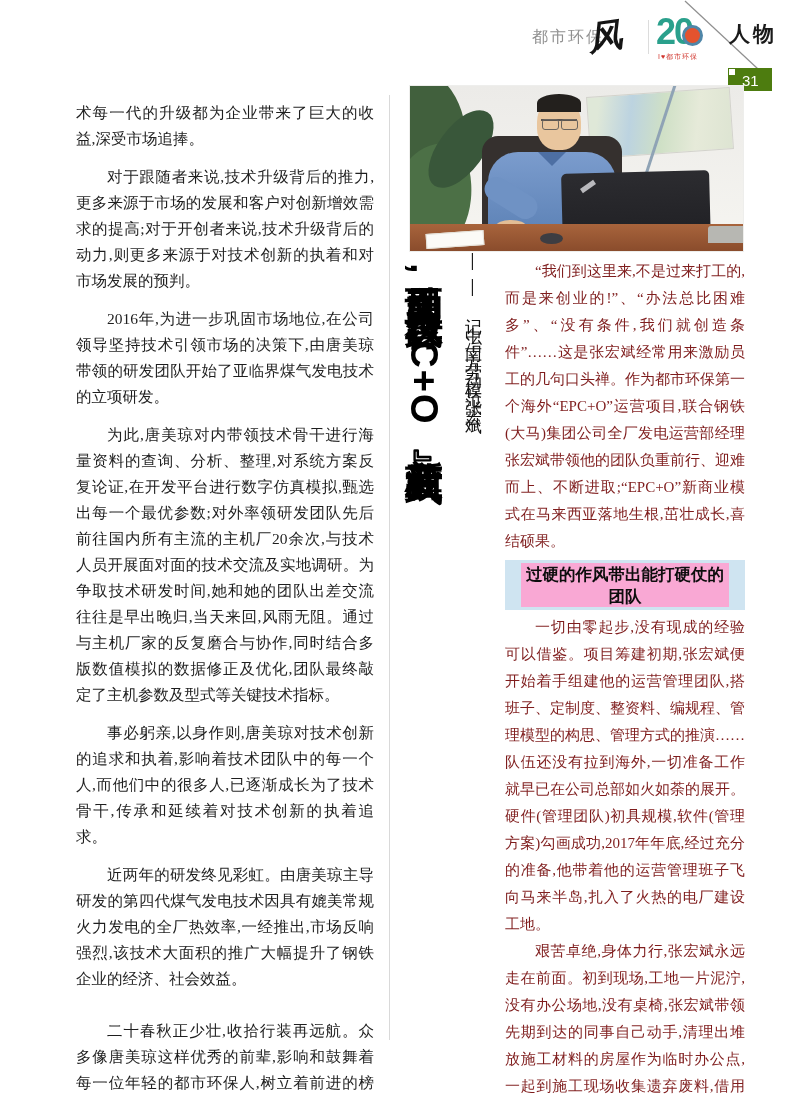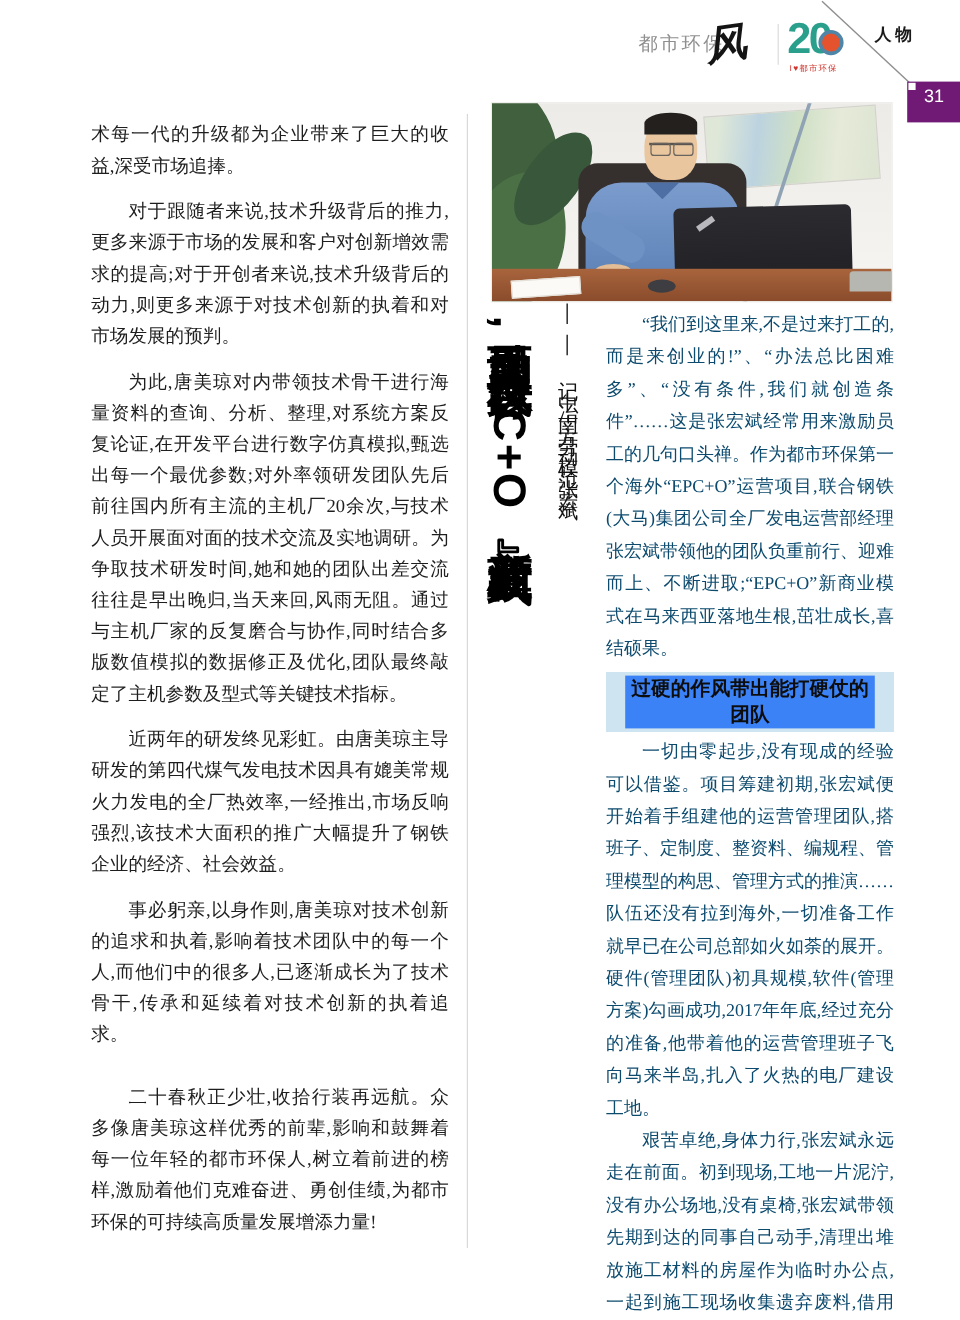--- a/index.html
+++ b/index.html
@@ -14,23 +14,23 @@
                font-family:"DejaVu Serif",serif;}
   .head-sep{position:absolute;left:648px;top:20px;width:1px;height:34px;background:#dcdcdc;}
   .logo20{position:absolute;left:656px;top:12px;width:50px;height:40px;}
   .logo20 .num{font-family:"Liberation Sans",sans-serif;font-size:36px;font-weight:900;
                color:#2aa08c;letter-spacing:-2px;line-height:40px;}
   .logo20 .ringdot{position:absolute;right:3px;top:13px;width:15px;height:15px;border-radius:50%;
                    background:#e4532e;border:3px solid #4f86a8;}
   .logo-tagline{position:absolute;left:658px;top:52px;font-size:7px;color:#d0342c;
                 font-family:"Liberation Sans",sans-serif;letter-spacing:1px;}
   .diag{position:absolute;left:682px;top:0;}
-  .section-label{position:absolute;left:729px;top:20px;font-size:14px;font-weight:bold;
+  .section-label{position:absolute;left:729px;top:20px;font-size:21px;font-weight:bold;
                  font-family:"Liberation Sans",sans-serif;color:#1a1a1a;letter-spacing:3px;}
-  .pagenum-box{position:absolute;left:756px;top:68px;width:44px;height:34px;background:#701a75;}
+  .pagenum-box{position:absolute;left:728px;top:68px;width:44px;height:23px;background:#4d7c0f;}
   .pagenum-box .num{position:absolute;left:14px;top:4px;color:#ffffff;font-size:15px;
                     font-family:"Liberation Sans",sans-serif;}
   .corner-sq{position:absolute;left:1px;top:1px;width:6px;height:6px;background:#ffffff;}
 
   
   .col-divider{position:absolute;left:389px;top:95px;width:1px;height:945px;background:#d9d9d9;}
 
   
   .left-col{position:absolute;left:64px;top:88px;width:322px;}
   .left-col p{margin:12px;text-indent:2em;text-align:justify;font-size:15.5px;line-height:26px;
@@ -80,24 +80,24 @@
   .v-subtitle{position:absolute;left:462px;top:253px;height:400px;writing-mode:vertical-rl;
               font-family:"Liberation Sans",sans-serif;font-size:17px;letter-spacing:9px;
               color:#121212;}
   .v-title{position:absolute;left:398px;top:255px;height:690px;margin:0;writing-mode:vertical-rl;
            font-family:"Liberation Sans",sans-serif;font-size:38px;font-weight:900;
            letter-spacing:2px;color:#000;}
 
   
   .right-col{position:absolute;left:505px;top:258px;width:240px;}
   .right-col p{margin:0;text-indent:2em;text-align:justify;font-size:15px;line-height:27px;
-               color:#0c4a6e;}
+               color:#7f1d1d;}
   .subhead-band{position:relative;margin:5px 0 4px 0;background:#cfe4f1;padding:3px 0;
                 font-size:16.5px;font-weight:bold;font-family:"Liberation Sans",sans-serif;}
-  .subhead-band .inner{display:block;margin:0 16px;background:#3b82f6;text-align:center;
+  .subhead-band .inner{display:block;margin:0 16px;background:#f9a8d4;text-align:center;
                        line-height:22px;color:#0d0d0d;}
 </style>
 </head>
 <body>
 
 <div class="page">
 
   <span class="brand-text">都市环保</span>
   <span class="calligraphy">风</span>
   <span class="head-sep"></span>
@@ -113,23 +113,24 @@
   <div class="pagenum-box">
     <span class="corner-sq"></span>
     <span class="num">31</span>
   </div>
 
   <div class="col-divider"></div>
 
   <section class="left-col">
     <p class="first">术每一代的升级都为企业带来了巨大的收益,深受市场追捧。</p>
     <p>对于跟随者来说,技术升级背后的推力,更多来源于市场的发展和客户对创新增效需求的提高;对于开创者来说,技术升级背后的动力,则更多来源于对技术创新的执着和对市场发展的预判。</p>
+    <p>2016年,为进一步巩固市场地位,在公司领导坚持技术引领市场的决策下,由唐美琼带领的研发团队开始了亚临界煤气发电技术的立项研发。</p>
     <p>为此,唐美琼对内带领技术骨干进行海量资料的查询、分析、整理,对系统方案反复论证,在开发平台进行数字仿真模拟,甄选出每一个最优参数;对外率领研发团队先后前往国内所有主流的主机厂20余次,与技术人员开展面对面的技术交流及实地调研。为争取技术研发时间,她和她的团队出差交流往往是早出晚归,当天来回,风雨无阻。通过与主机厂家的反复磨合与协作,同时结合多版数值模拟的数据修正及优化,团队最终敲定了主机参数及型式等关键技术指标。</p>
+    <p>事必躬亲,以身作则,唐美琼对技术创新的追求和执着,影响着技术团队中的每一个人,而他们中的很多人,已逐渐成长为了技术骨干,传承和延续着对技术创新的执着追求。</p>
     <p>近两年的研发终见彩虹。由唐美琼主导研发的第四代煤气发电技术因具有媲美常规火力发电的全厂热效率,一经推出,市场反响强烈,该技术大面积的推广大幅提升了钢铁企业的经济、社会效益。</p>
-    <p>事必躬亲,以身作则,唐美琼对技术创新的追求和执着,影响着技术团队中的每一个人,而他们中的很多人,已逐渐成长为了技术骨干,传承和延续着对技术创新的执着追求。</p>
     <p class="gap">二十春秋正少壮,收拾行装再远航。众多像唐美琼这样优秀的前辈,影响和鼓舞着每一位年轻的都市环保人,树立着前进的榜样,激励着他们克难奋进、勇创佳绩,为都市环保的可持续高质量发展增添力量!</p>
 
   </section>
 
   <div class="photo">
     <div class="ph-poster"></div>
     <div class="ph-poster-road"></div>
     <div class="ph-leaf1"></div>
     <div class="ph-leaf2"></div>
     <div class="ph-leaf3"></div>

